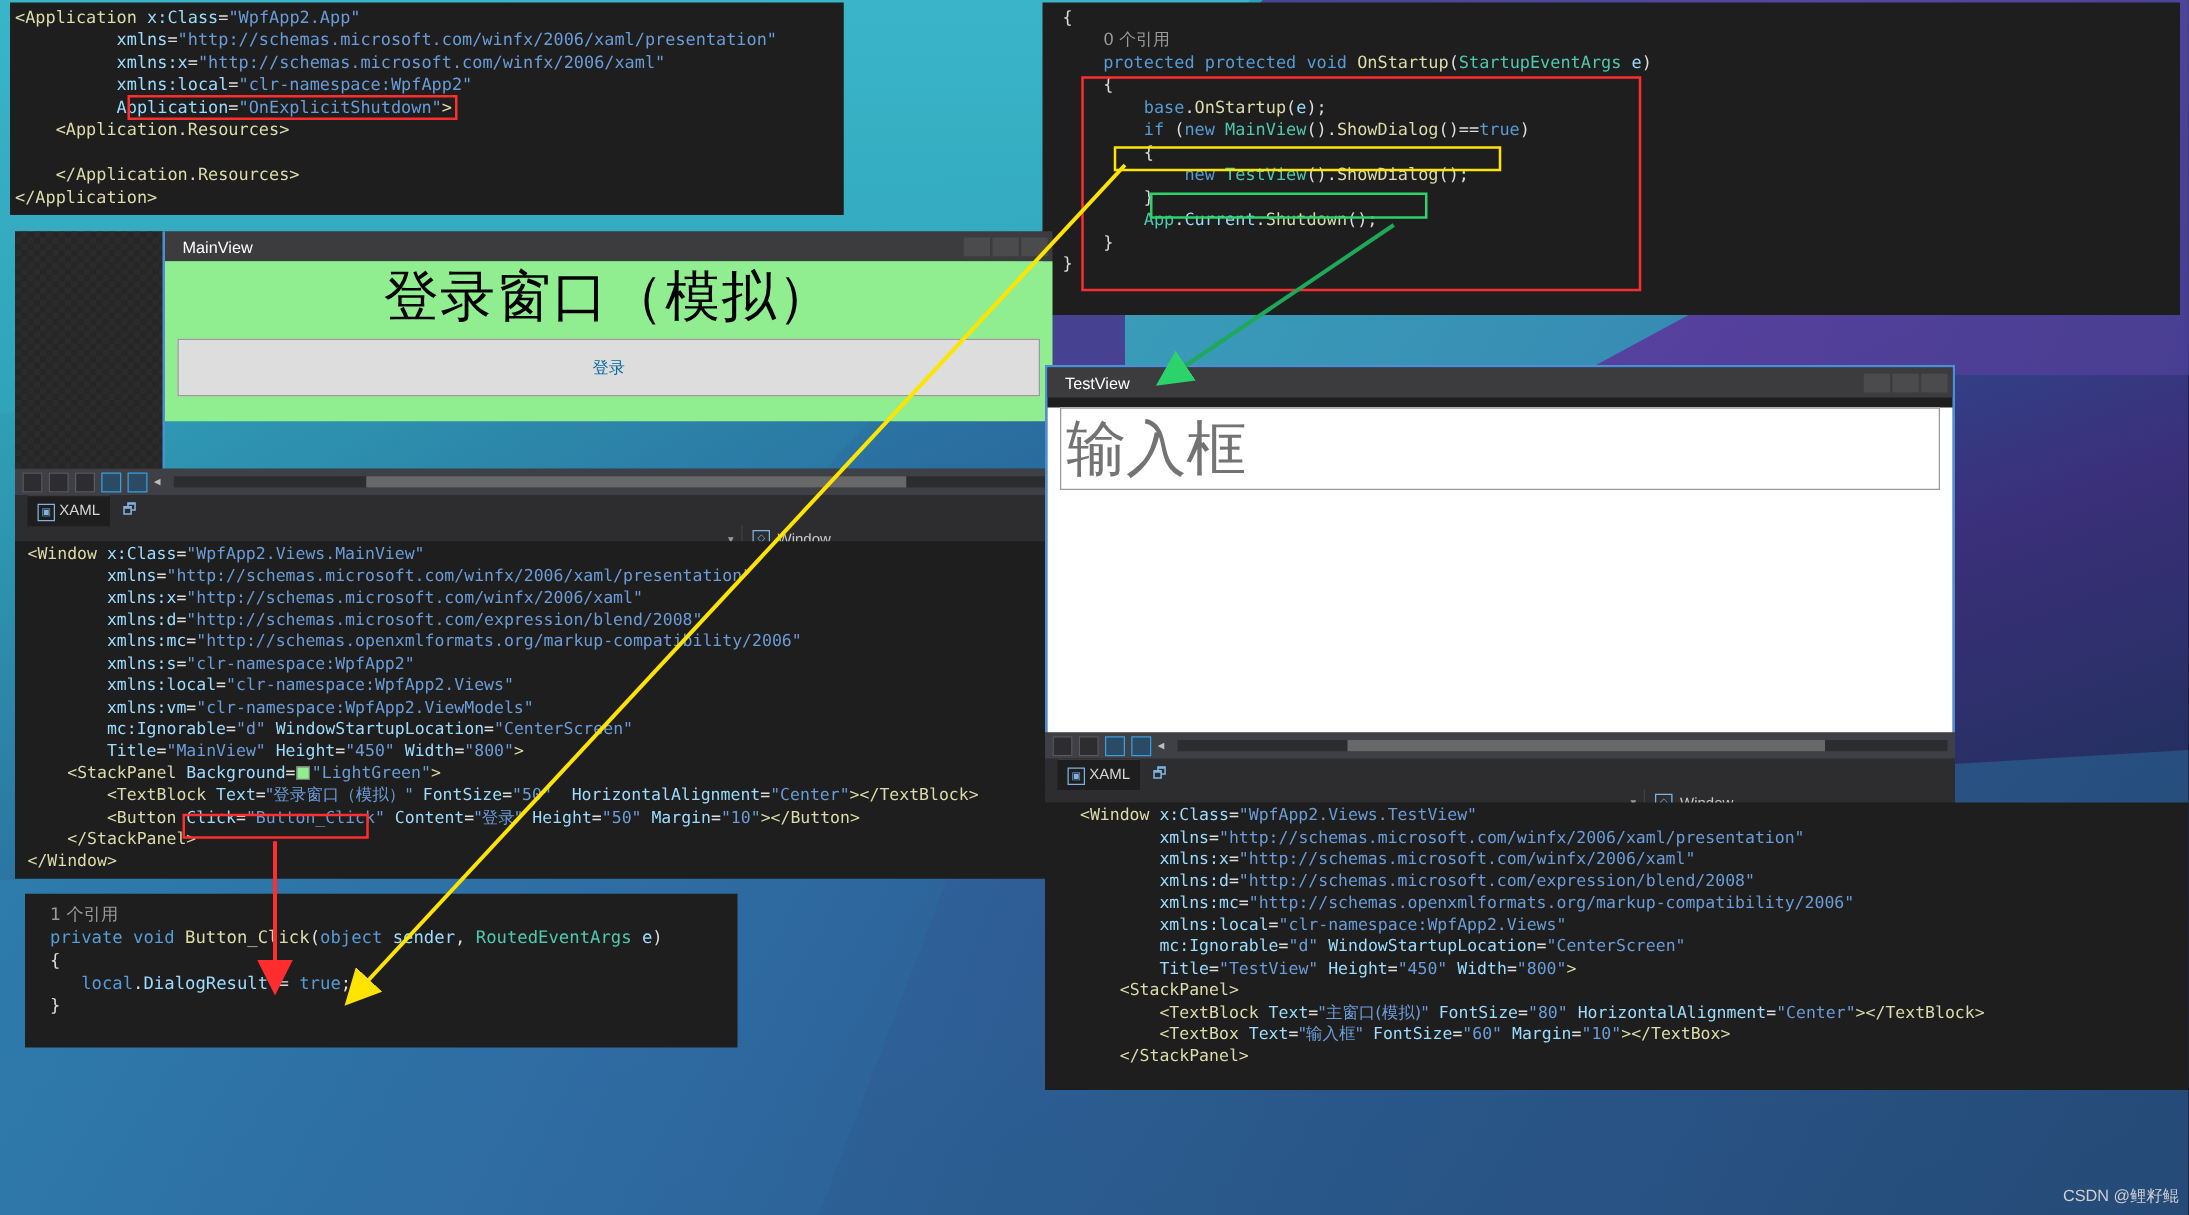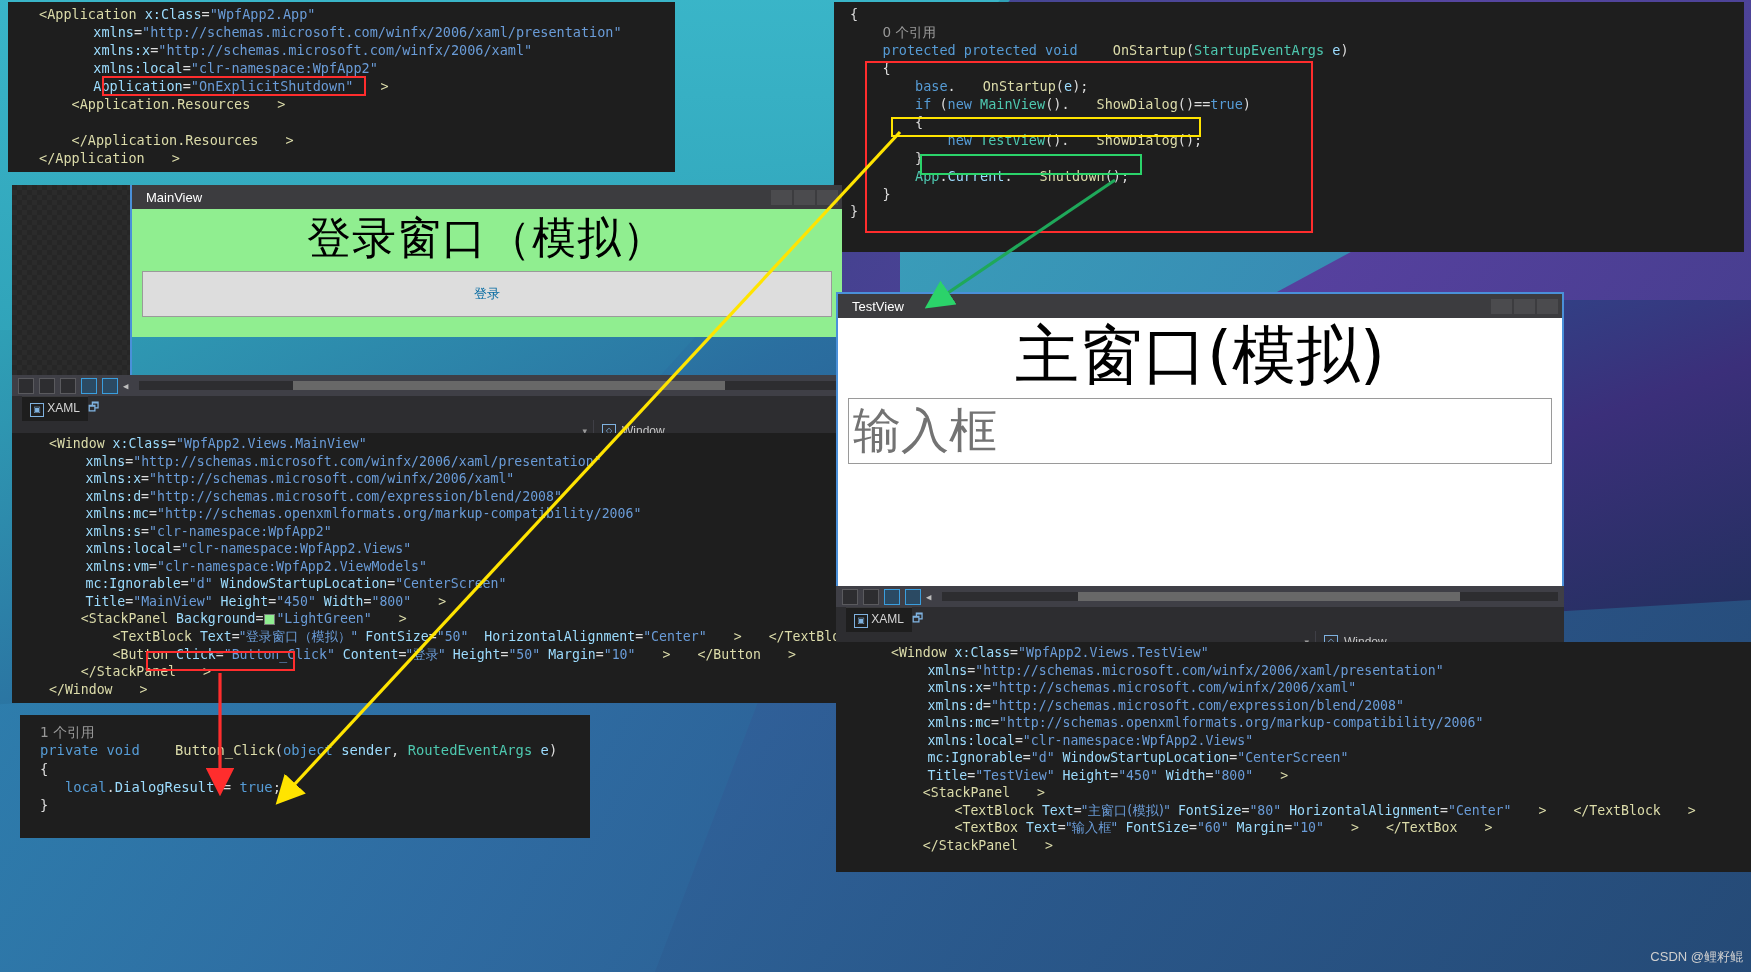--- a/index.html
+++ b/index.html
@@ -28,21 +28,21 @@
   #wallpaper .diag5{position:absolute;left:900px;top:240px;width:860px;height:200px;
     background:linear-gradient(120deg,#38a6bd,#2f7fae);
     clip-path:polygon(0 0,55% 0,12% 100%,0 100%);opacity:.9;}
 
   
   .code-panel{position:absolute;background:#1e1e1e;color:#dcdcdc;
     font-family:"DejaVu Sans Mono","Liberation Mono",monospace;
     overflow:hidden;box-sizing:border-box;}
   .code-line{white-space:pre;line-height:1.33;}
   .k{color:#569cd6;}      
-  .tag{color:#dcdcaa;margin-left:27px;}    
+  .tag{color:#dcdcaa;}    
   .attr{color:#9cdcfe;}    
   .xstr{color:#6a9cd8;}   
   .type{color:#4ec9b0;}
   .ref{color:#9a9a9a;}    
   .w{color:#dcdcdc;}
   .chin{font-family:"DejaVu Sans","Liberation Sans",sans-serif;}
 
   
   .hl{position:absolute;box-sizing:border-box;pointer-events:none;}
   .hl-red{border:2px solid #ff2d2d;}
@@ -56,21 +56,21 @@
 
   .designer-toolbar{height:21px;background:#3f3f46;display:flex;align-items:center;
     gap:5px;padding:0 6px;box-sizing:border-box;}
   .tb-ico{width:14px;height:14px;background:#2d2d30;border:1px solid #5a5a5e;
     display:inline-block;position:relative;}
   .tb-ico.sel{border:1px solid #3a9ede;background:#2b4a63;}
   .tb-scroll{flex:1;height:9px;background:#2d2d30;position:relative;margin-left:6px;}
   .tb-scroll i{position:absolute;left:22%;top:0;width:62%;height:9px;background:#686868;display:block;}
 
   .tabstrip{height:24px;background:#2d2d30;display:flex;align-items:center;
-    font-family:"Liberation Sans",sans-serif;font-size:12px;color:#d6d6d6;padding-left:10px;}
+    font-family:"Liberation Sans",sans-serif;font-size:12px;color:#d6d6d6;padding-left:10px;gap:10px;}
   .tab-active{background:#1e1e1e;padding:4px 8px;border-top:1px solid #3a3a3c;}
 
   .navbar{height:22px;background:#2d2d30;display:flex;align-items:center;
     font-family:"Liberation Sans",sans-serif;font-size:12px;color:#c8c8c8;}
   .navbar .nb-left{flex:1;border-right:1px solid #3f3f46;height:100%;display:flex;align-items:center;justify-content:flex-end;padding-right:6px;}
   .navbar .nb-right{width:240px;display:flex;align-items:center;gap:6px;padding-left:8px;}
   .mini-ico{display:inline-block;width:12px;height:12px;border:1px solid #7fb2e0;color:#7fb2e0;
     font-size:8px;line-height:12px;text-align:center;}
 
   
@@ -219,22 +219,20 @@
   <div style="position:absolute;left:0;top:0;width:728px;height:298px;border:2px solid #4a90d9;box-sizing:border-box;">
     <div class="app-title">
       <span>TestView</span>
       <span class="win-btns">
         <span></span>
         <span></span>
         <span></span>
       </span>
     </div>
     <div style="height:270px;background:#ffffff;position:relative;">
-      <div style="text-align:center;font-family:'DejaVu Sans','Liberation Sans',sans-serif;
-                  font-size:64px;color:#000;line-height:1.1;padding-top:2px;">主窗口(模拟)</div>
       <div style="margin:8px 10px;height:64px;background:#fff;border:1px solid #9a9a9a;display:flex;align-items:center;">
         <span style="font-family:'DejaVu Sans','Liberation Sans',sans-serif;font-size:48px;color:#737373;padding-left:4px;">输入框</span>
       </div>
     </div>
   </div>
 </div>
 
 <div class="win" style="left:836px;top:586px;width:728px;height:64px;background:#2d2d30;">
   <div class="designer-toolbar">
     <span class="tb-ico"></span>

